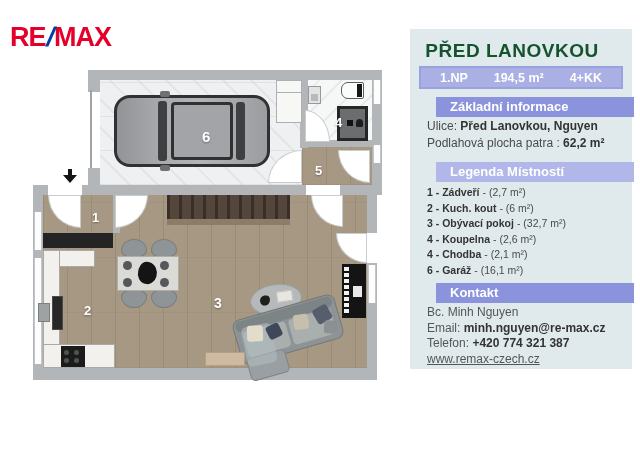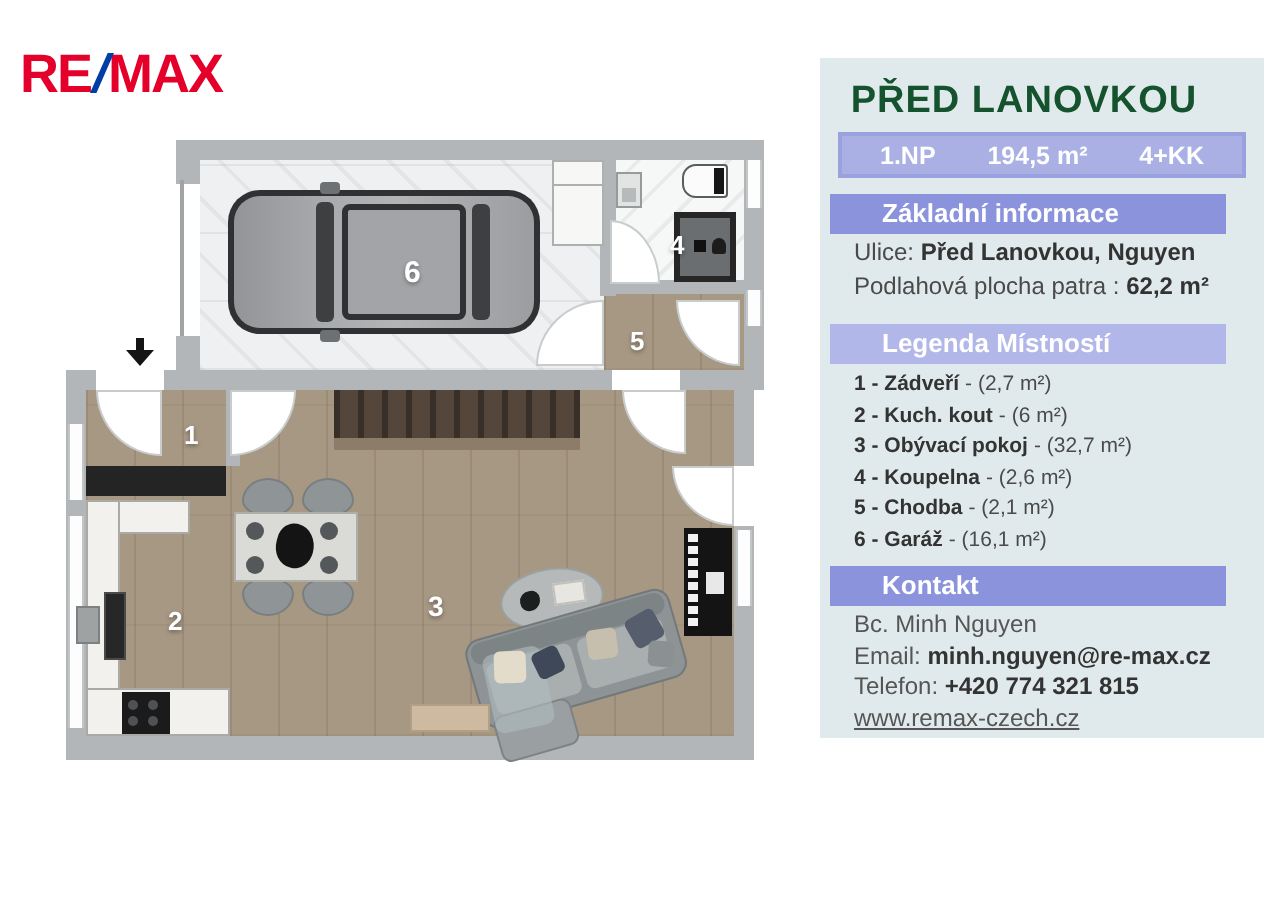--- a/index.html
+++ b/index.html
@@ -73,22 +73,22 @@
   #arrow-head{left:63px;top:175px;width:0;height:0;border-left:7px solid transparent;border-right:7px solid transparent;border-top:8px solid #141414;}
   #gdoor-line{left:90px;top:90px;width:2px;height:80px;background:#a0a4a5;}
 
   
   #panel{left:410px;top:29px;width:222px;height:340px;background:#e0eaec;}
   #panel-title{position:absolute;left:0;top:11px;width:204px;text-align:center;
     font-size:19px;font-weight:800;color:#14532d;letter-spacing:.5px;}
   #infobar{position:absolute;left:9px;top:37px;width:204px;height:23px;background:#aab0e4;
     border:2px solid #99a1de;box-sizing:border-box;display:flex;justify-content:space-between;
     align-items:center;padding:0 19px;color:#fff;font-weight:bold;font-size:12.5px;}
-  .sec-head{position:absolute;left:5px;width:198px;height:20px;line-height:20px;
-    color:#fff;font-weight:bold;font-size:13px;padding-left:26px;box-sizing:border-box;}
+  .sec-head{position:absolute;left:26px;width:198px;height:20px;line-height:20px;
+    color:#fff;font-weight:bold;font-size:13px;padding-left:14px;box-sizing:border-box;}
   .hd-dark{background:#8b93dc;}
   .hd-light{background:#b2b7e9;}
   .ptext{position:absolute;left:17px;font-size:12px;color:#4a4a4a;line-height:16px;}
   .ptext b{color:#333;}
   #legend-list{position:absolute;left:17px;top:156px;font-size:10.5px;color:#4a4a4a;line-height:15.5px;}
   #legend-list .lname{font-weight:bold;color:#333;}
   #legend-list .larea{margin-left:3px;}
   #contact{position:absolute;left:17px;top:276px;font-size:12px;color:#555;line-height:15.5px;}
   #contact b{color:#333;}
   #contact .site{text-decoration:underline;color:#555;cursor:pointer;}
@@ -239,32 +239,32 @@
       <span>Podlahová plocha patra :</span>
       <b>62,2 m²</b>
     </div>
 
     <div class="sec-head hd-light" style="top:133px;">Legenda Místností</div>
     <div id="legend-list">
       <div><span class="lname">1 - Zádveří</span><span class="larea">- (2,7 m²)</span></div>
       <div><span class="lname">2 - Kuch. kout</span><span class="larea">- (6 m²)</span></div>
       <div><span class="lname">3 - Obývací pokoj</span><span class="larea">- (32,7 m²)</span></div>
       <div><span class="lname">4 - Koupelna</span><span class="larea">- (2,6 m²)</span></div>
-      <div><span class="lname">5 - Chodba</span><span class="larea">- (2,1 m²)</span></div>
+      <div><span class="lname">4 - Chodba</span><span class="larea">- (2,1 m²)</span></div>
       <div><span class="lname">6 - Garáž</span><span class="larea">- (16,1 m²)</span></div>
     </div>
 
     <div class="sec-head hd-dark" style="top:254px;">Kontakt</div>
     <div id="contact">
       <div>Bc. Minh Nguyen</div>
       <div>
         <span>Email:</span>
         <b>minh.nguyen@re-max.cz</b>
       </div>
       <div>
         <span>Telefon:</span>
-        <b>+420 774 321 815</b>
+        <b>+420 774 321 387</b>
       </div>
       <div class="site">www.remax-czech.cz</div>
     </div>
   </div>
 
 </div>
 
 </body></html>

